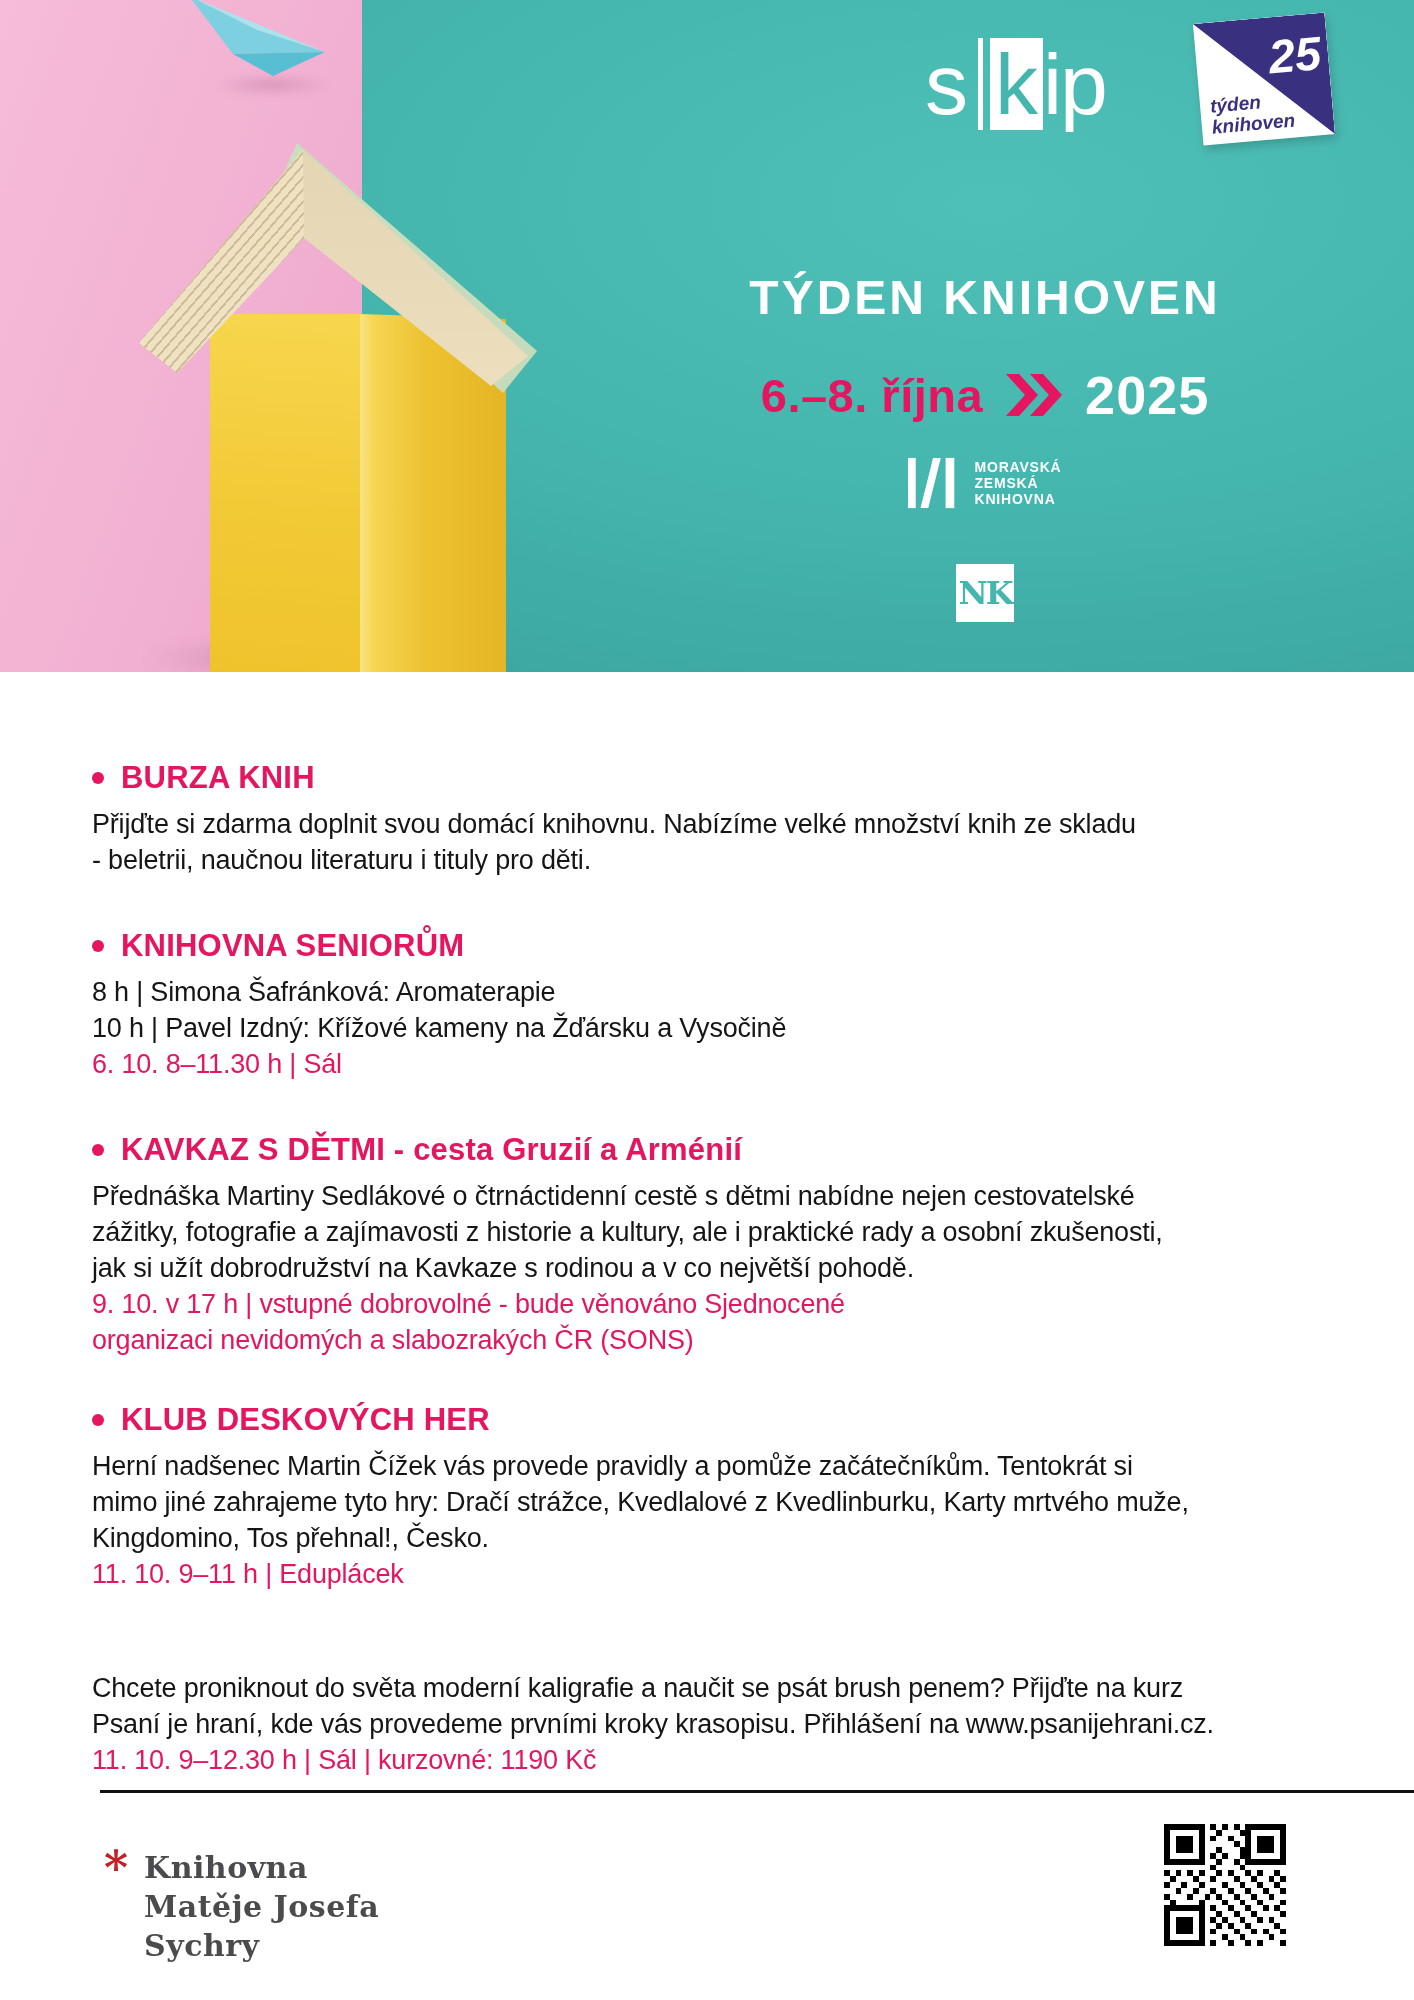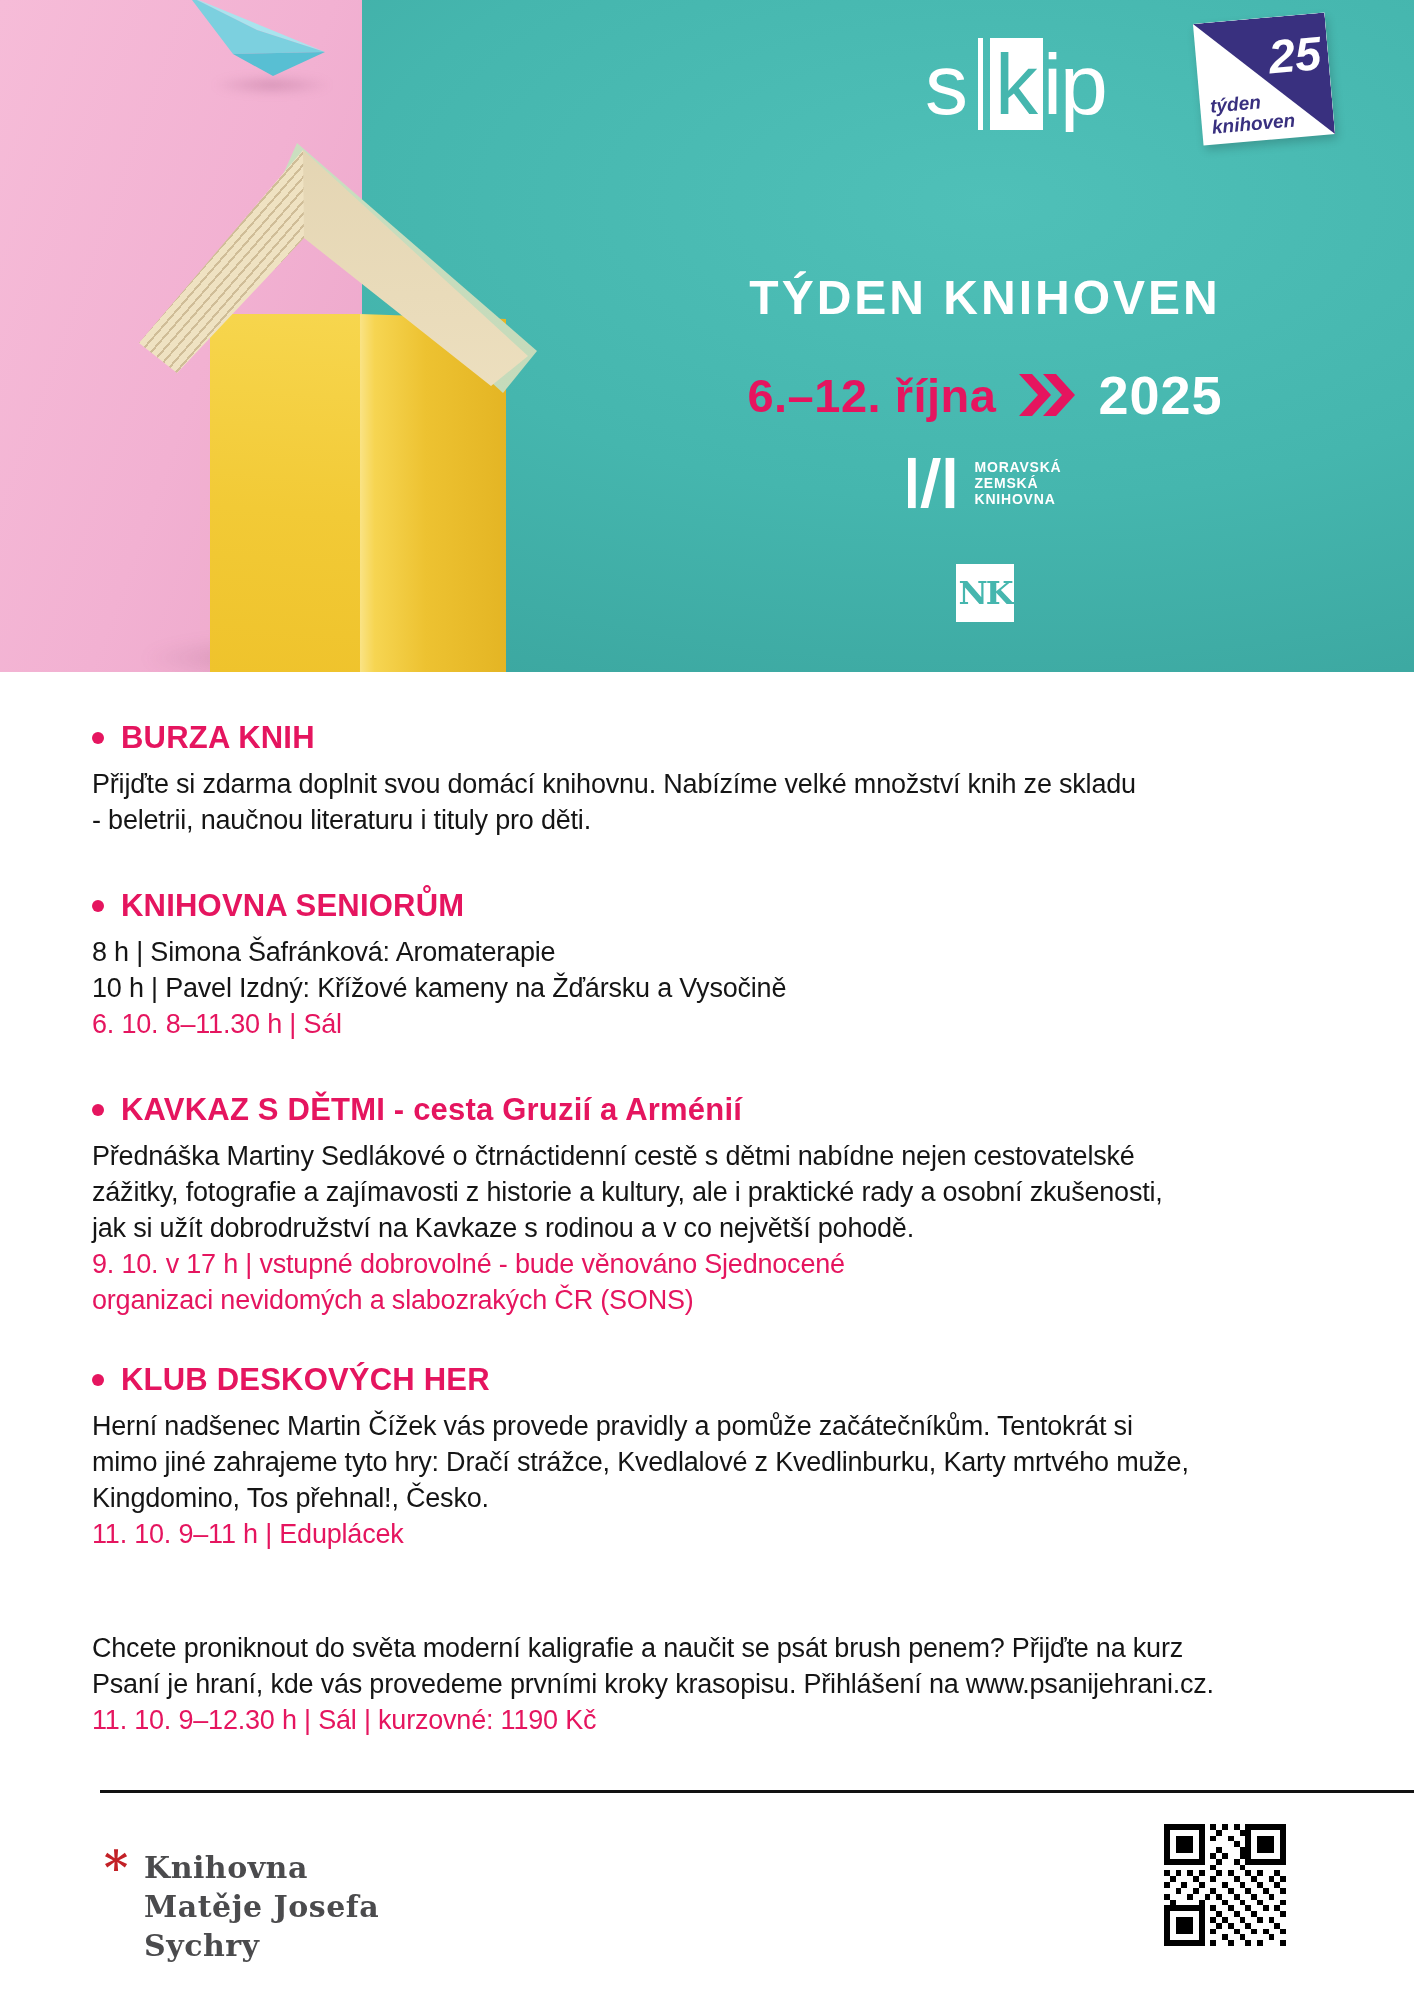--- a/index.html
+++ b/index.html
@@ -85,21 +85,21 @@
   .quote { margin-top:62px; font-size:29px; font-weight:400; letter-spacing:0.3px; }
   .logos-row { margin-top:28px; display:flex; justify-content:center; align-items:center; gap:52px;flex-direction:column; }
   .mzk { display:flex; align-items:center; gap:12px; }
   .mzk-text { text-align:left; color:#ffffff; font-size:14px; font-weight:700; letter-spacing:0.8px; line-height:16px; }
   .nk-box { width:58px; height:58px; background:#ffffff; display:flex; align-items:center; justify-content:center; }
   .nk-box span { color:#45b6ae; font-family:"DejaVu Serif", serif; font-weight:700; font-size:32px; letter-spacing:-2px; }
   .knihovny { display:flex; align-items:center; gap:10px; }
   .knihovny-label { color:#ffffff; font-size:26px; font-weight:700; letter-spacing:1px; }
 
   
-  .events { position:absolute; left:0; top:632px; width:1414px; padding:88px 60px 0 92px; }
+  .events { position:absolute; left:0; top:672px; width:1414px; padding:88px 60px 0 92px; }
   .event { margin-bottom:50px; }
   .event-heading { display:flex; align-items:center; margin-bottom:10px; }
   .bullet { width:12px; height:12px; border-radius:50%; background:#e5155f; margin-right:17px; flex:0 0 auto; }
   .event-title-text { color:#e5155f; font-size:31px; font-weight:700; letter-spacing:0.2px; }
   .line { color:#151515; font-size:27px; line-height:36px; letter-spacing:-0.2px; }
   .detail { color:#e5155f; }
   .event.s2 { }
   .event.s3 { margin-bottom:44px; }
   .event.s4 { margin-bottom:78px; }
   .event.s5 { margin-bottom:0; }
@@ -151,21 +151,21 @@
       <div class="num">25</div>
       <div class="lbl">
         <div>týden</div>
         <div>knihoven</div>
       </div>
     </div>
 
     <div class="banner-text">
       <div class="main-title">TÝDEN KNIHOVEN</div>
       <div class="date-row">
-        <span class="date-range">6.–12. října</span>
+        <span class="date-range">6.–8. října</span>
         <svg class="chevrons" viewBox="0 0 56 42">
           <polygon points="0,0 13,0 32,21 13,42 0,42 19,21" fill="#E5155F"></polygon>
           <polygon points="24,0 37,0 56,21 37,42 24,42 43,21" fill="#E5155F"></polygon>
         </svg>
         <span class="year">2025</span>
       </div>
 
       <div class="logos-row">
         <div class="mzk">
           <svg width="54" height="58" viewBox="0 0 56 60">

